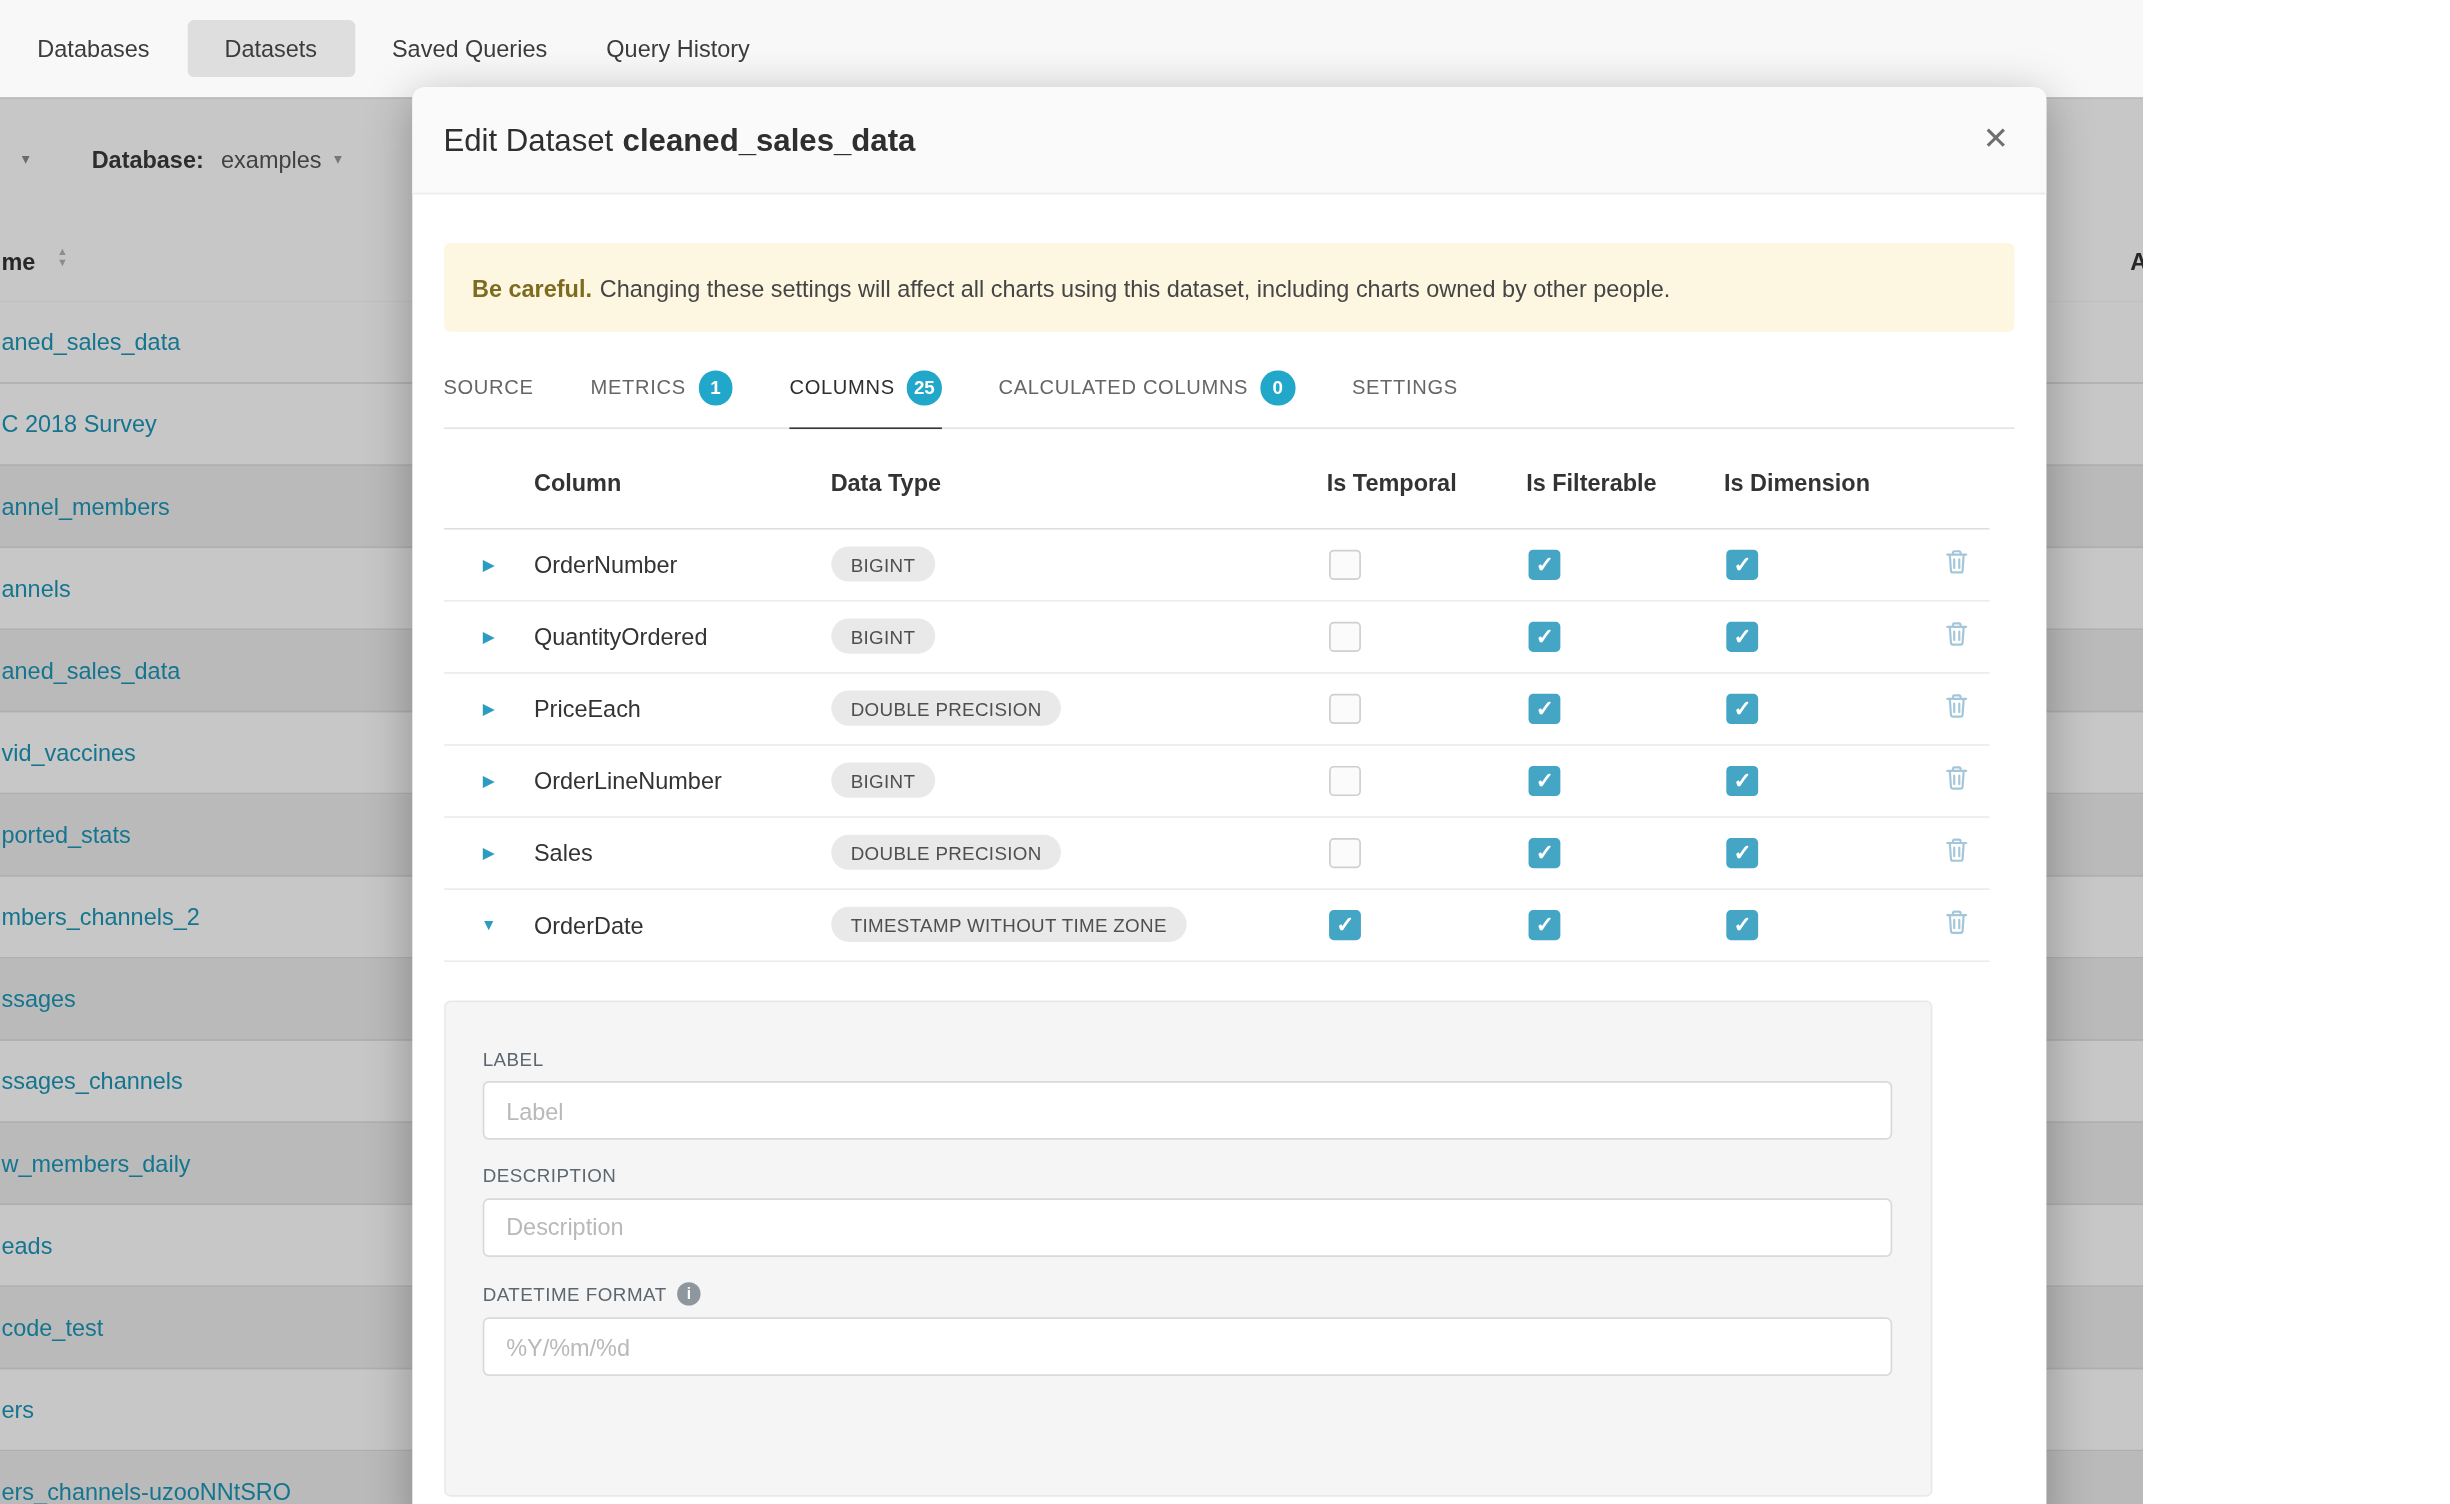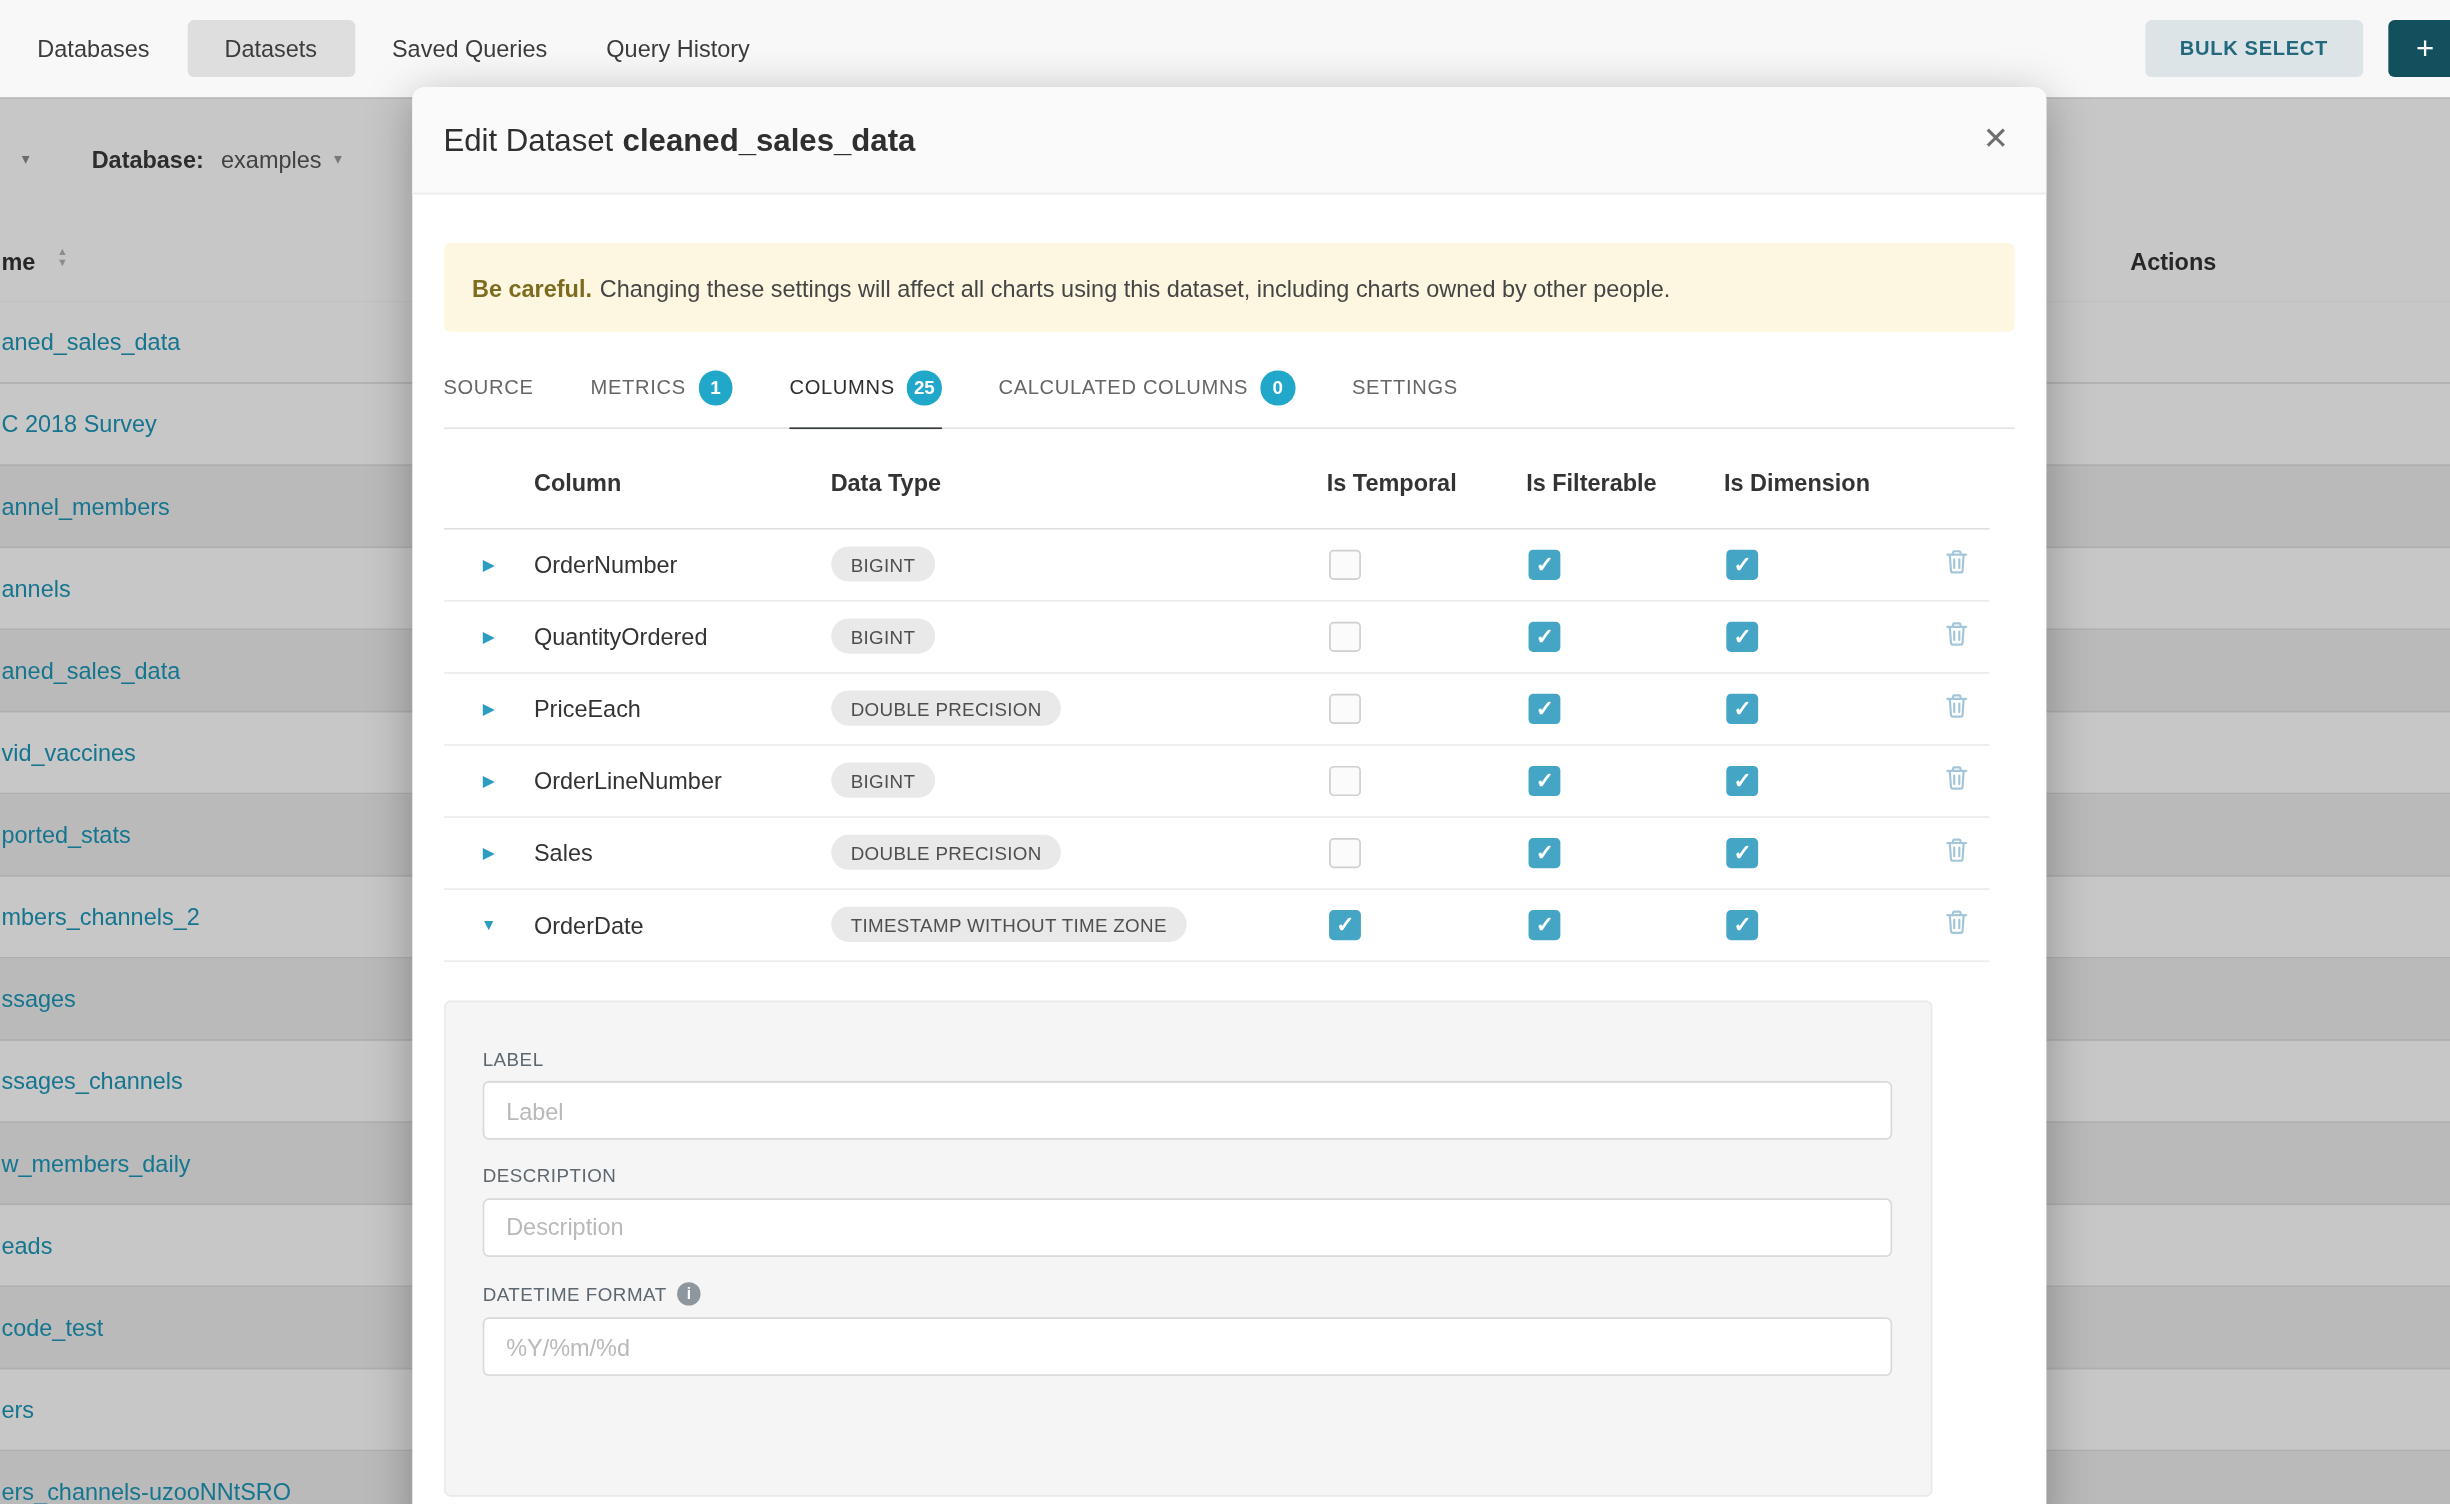--- a/index.html
+++ b/index.html
@@ -1,17 +1,17 @@
 <!DOCTYPE html>
 <html style="font-size:15px"><head>
 <meta charset="utf-8">
 <style>
   html,body{margin:0;padding:0;background:#fff;}
   body{width:2450px;height:1505px;overflow:hidden;font-family:"Liberation Sans",sans-serif;}
-  .viewport{width:2450px;height:1505px;overflow:hidden;position:relative;}
+  .viewport{width:2143px;height:1505px;overflow:hidden;position:relative;}
   .design{width:1462px;height:898px;position:relative;overflow:hidden;background:#fff;
           transform:scale(1.6760204);transform-origin:0 0;}
 
   
   .nav{position:absolute;top:0;left:0;right:0;height:58px;background:#f8f8f8;
        display:flex;align-items:center;z-index:10;border-bottom:0.9px solid #ececec;}
   .nav-items{display:flex;align-items:center;padding-left:0;}
   .nav-item{font-size:14px;color:#3c3c3c;padding:9.3px 13px;margin-left:9.3px;border-radius:3.7px;cursor:pointer;white-space:nowrap;}
   .nav-item.active{background:#dedede;padding:9.3px 22.4px;}
   .nav-right{margin-left:auto;display:flex;align-items:center;gap:15px;}

